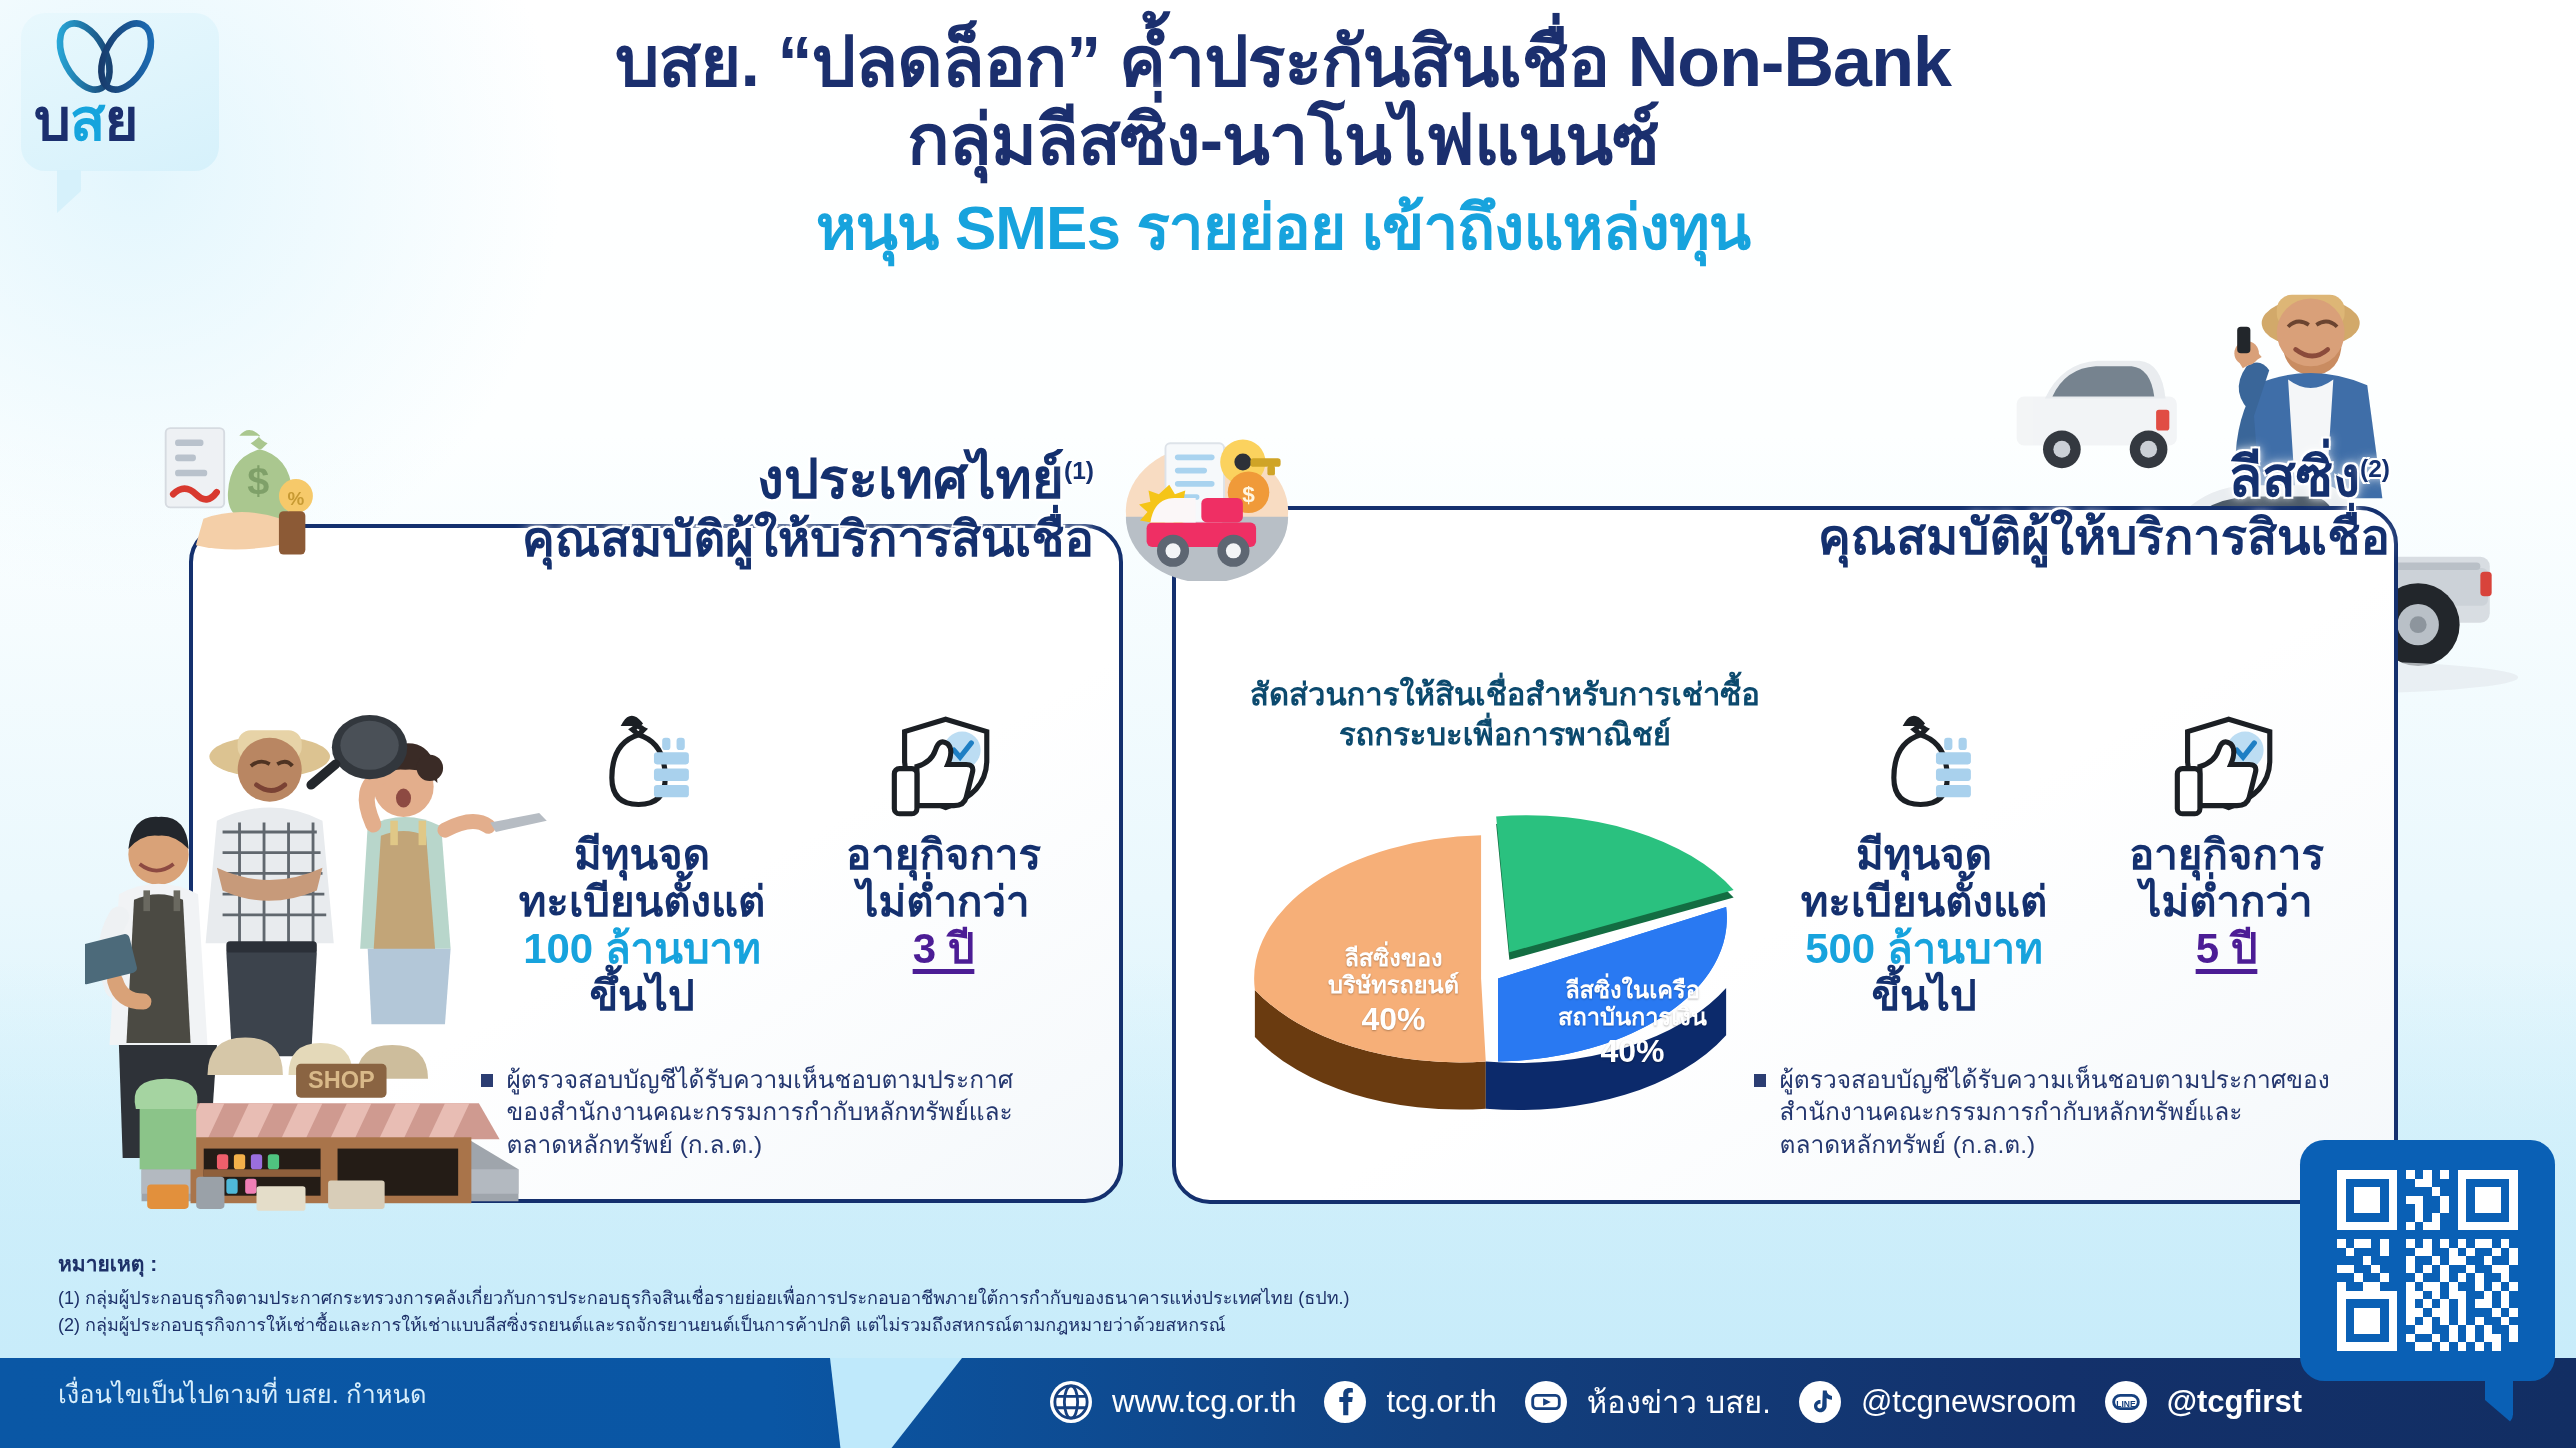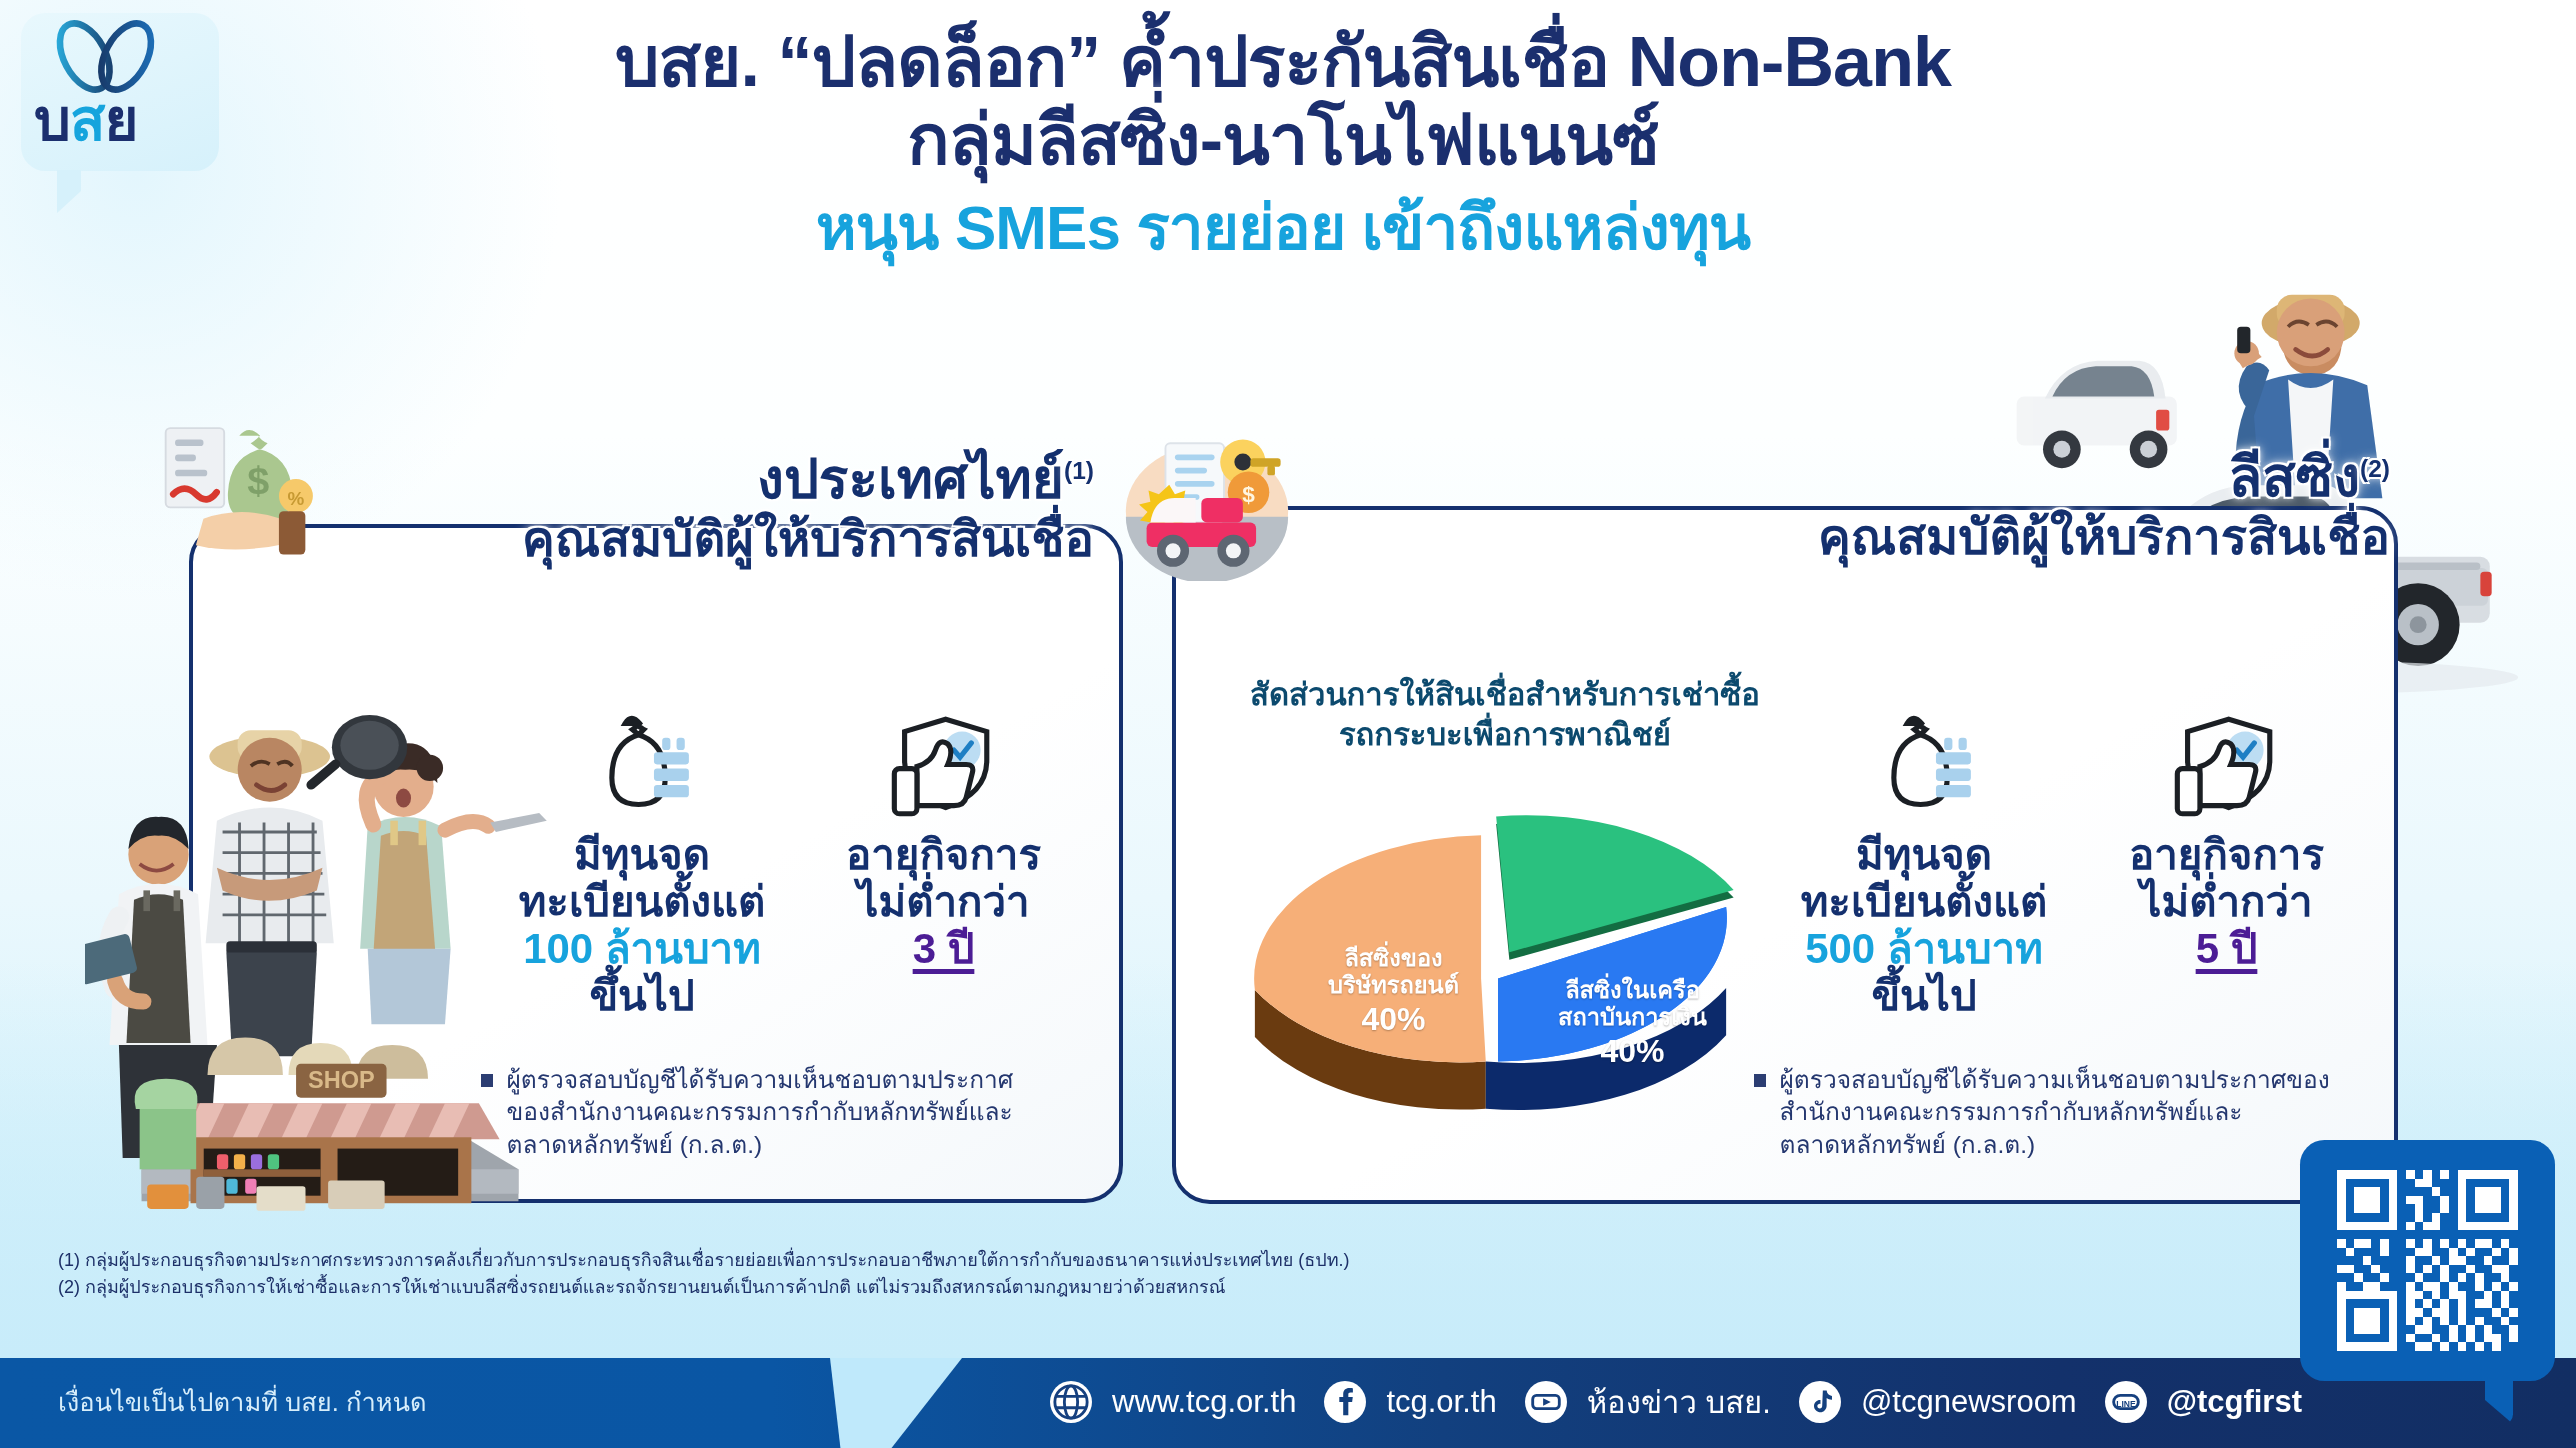--- a/index.html
+++ b/index.html
@@ -135,21 +135,21 @@
   .footer {
     position:absolute; left:0; bottom:0; width:100%; height:91px;
     background:linear-gradient(90deg,#0a57a5 0%, #0a56a4 30%, #12407f 56%, #13316b 80%, #122e63 100%);
   }
   .footer-notch {
     position:absolute; left:830px; bottom:0; width:132px; height:91px;
     background:#bfe9fb;
     clip-path:polygon(0 0, 62% 0, 100% 0, 46% 100%, 8% 100%);
   }
   .footer-left {
-    position:absolute; left:58px; top:24px; font-size:25.5px; color:#d7eefb;
+    position:absolute; left:58px; top:16px; font-size:25.5px; color:#d7eefb;
   }
   .footer-social {
     position:absolute; right:274px; top:19px; display:flex; align-items:center; gap:28px;
   }
   .soc { display:flex; align-items:center; gap:20px; }
   .soc .sname { color:#ffffff; font-size:31px; white-space:nowrap; }
   .soc .sname.b { font-weight:bold; }
   .soc-ico {
     width:42px; height:42px; border-radius:50%; background:#ffffff;
     display:flex; align-items:center; justify-content:center; flex:none;
@@ -511,20 +511,21 @@
 <div class="note note-left">
   <span class="sq"></span>
   <span>ผู้ตรวจสอบบัญชีได้รับความเห็นชอบตามประกาศของสำนักงานคณะกรรมการกำกับหลักทรัพย์และตลาดหลักทรัพย์ (ก.ล.ต.)</span>
 </div>
 <div class="note note-right">
   <span class="sq"></span>
   <span>ผู้ตรวจสอบบัญชีได้รับความเห็นชอบตามประกาศของสำนักงานคณะกรรมการกำกับหลักทรัพย์และตลาดหลักทรัพย์ (ก.ล.ต.)</span>
 </div>
 
 <div class="footnotes">
+  <div class="fn-head">หมายเหตุ :</div>
   <div class="fn-line">(1)  กลุ่มผู้ประกอบธุรกิจตามประกาศกระทรวงการคลังเกี่ยวกับการประกอบธุรกิจสินเชื่อรายย่อยเพื่อการประกอบอาชีพภายใต้การกำกับของธนาคารแห่งประเทศไทย (ธปท.)</div>
   <div class="fn-line">(2) กลุ่มผู้ประกอบธุรกิจการให้เช่าซื้อและการให้เช่าแบบลีสซิ่งรถยนต์และรถจักรยานยนต์เป็นการค้าปกติ แต่ไม่รวมถึงสหกรณ์ตามกฎหมายว่าด้วยสหกรณ์</div>
 </div>
 
 <div class="footer">
   <div class="footer-notch"></div>
   <div class="footer-left">เงื่อนไขเป็นไปตามที่ บสย. กำหนด</div>
   <div class="footer-social">
 
     <a class="soc" style="text-decoration:none">

